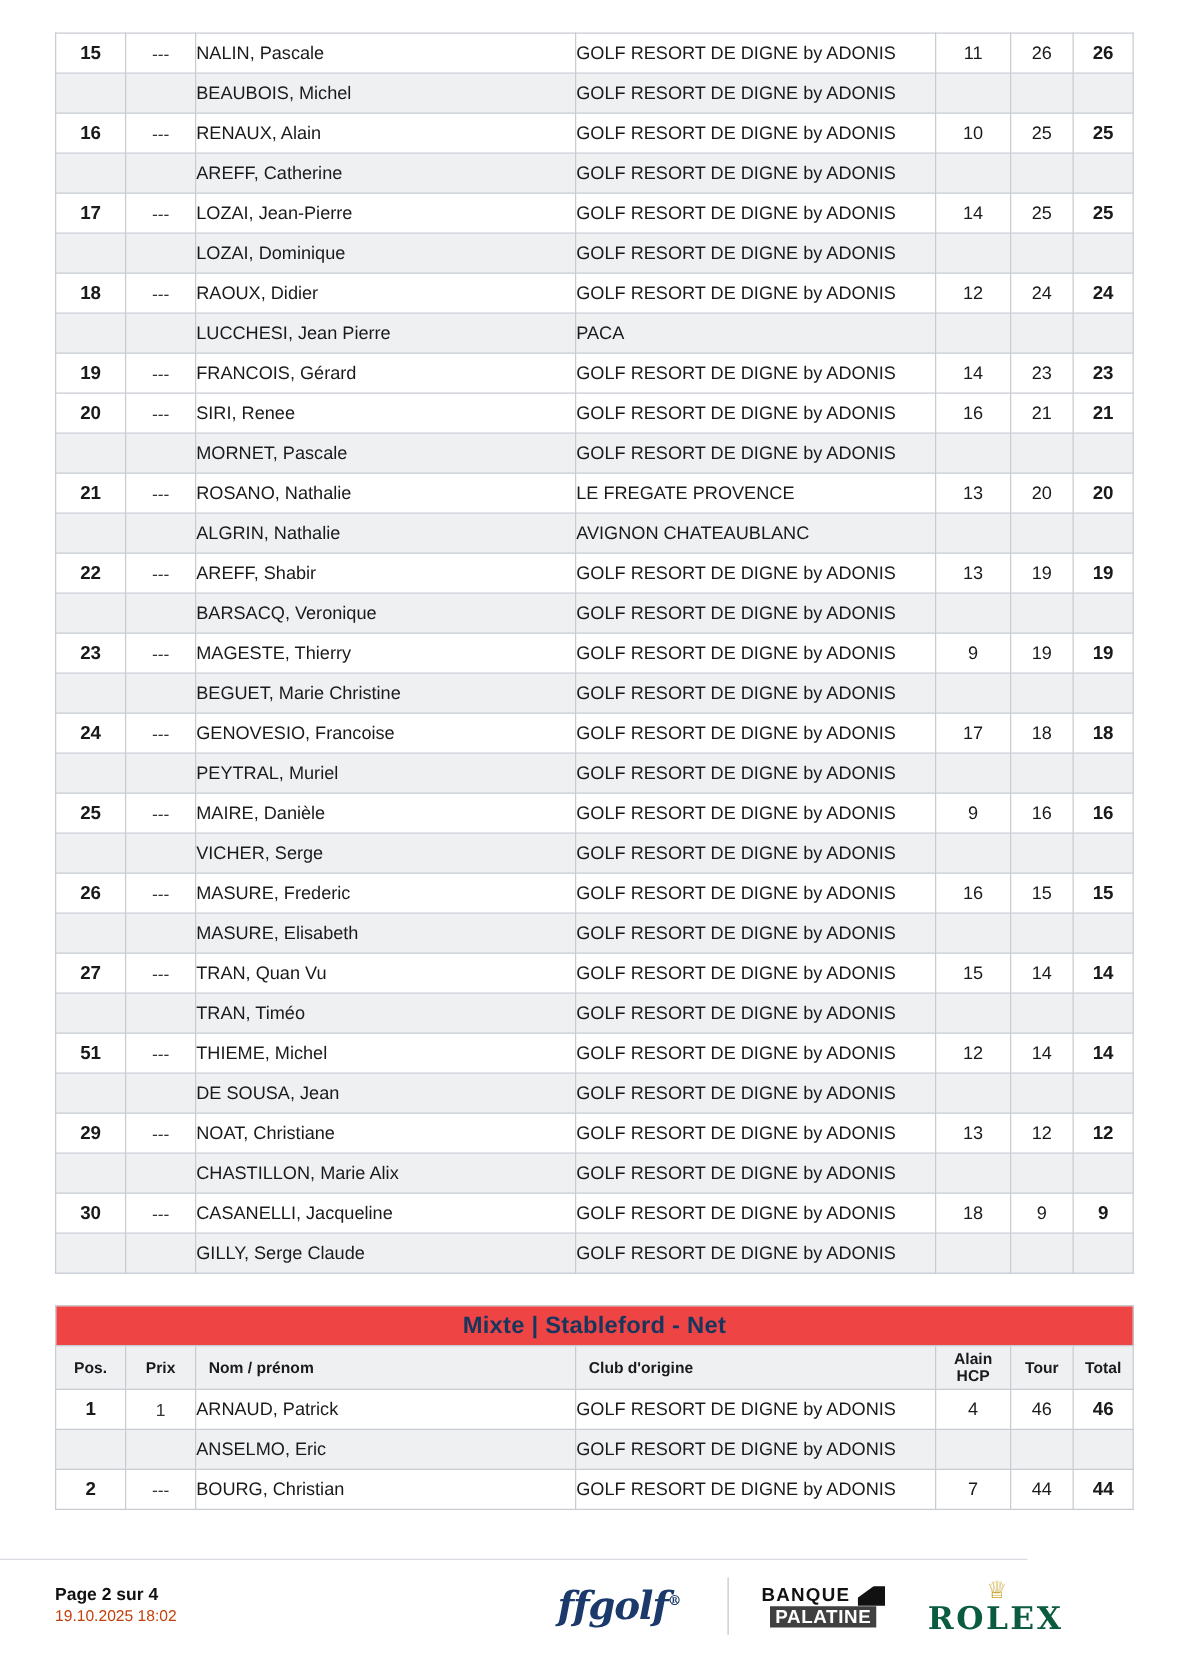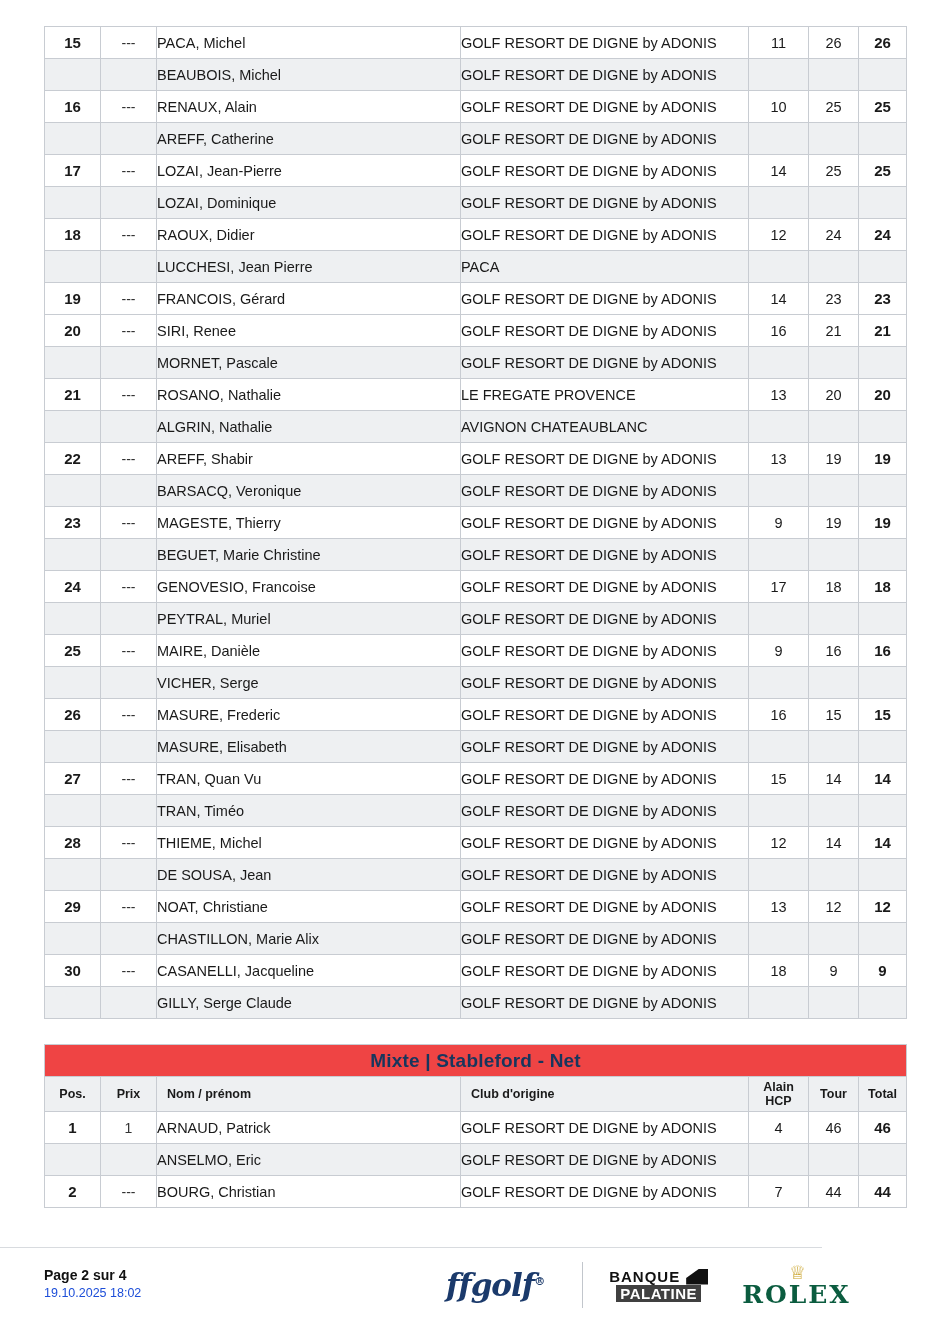--- a/index.html
+++ b/index.html
@@ -93,21 +93,21 @@
     display: flex;
     align-items: center;
   }
   .footer-left {
     position: absolute;
     left: 44px;
     top: 18px;
     line-height: 1.35;
   }
   .page-no { font-weight: bold; font-size: 14px; color: #111; }
-  .date-stamp { font-size: 12.5px; color: #1d4ed8; }
+  .date-stamp { font-size: 12.5px; color: #c2410c; }
 
   .logos {
     position: absolute;
     left: 430px;
     top: 14px;
     display: flex;
     align-items: center;
     gap: 0px;
   }
   .logo-ffgolf {
@@ -193,21 +193,21 @@
         <col class="c-name">
         <col class="c-club">
       <col class="c-hcp">
         <col class="c-tour">
         <col class="c-total">
     </colgroup>
     <tbody id="top-body">
         <tr class="plain">
           <td class="cell pos">15</td>
           <td class="cell prix">---</td>
-          <td class="cell name">PACA, Michel</td>
+          <td class="cell name">NALIN, Pascale</td>
           <td class="cell club">GOLF RESORT DE DIGNE by ADONIS</td>
           <td class="cell num">11</td>
           <td class="cell num">26</td>
           <td class="cell total">26</td>
         </tr>
         <tr class="shade">
           <td class="cell pos"></td>
           <td class="cell prix"></td>
           <td class="cell name">BEAUBOIS, Michel</td>
           <td class="cell club">GOLF RESORT DE DIGNE by ADONIS</td>
@@ -416,21 +416,21 @@
         <tr class="shade">
           <td class="cell pos"></td>
           <td class="cell prix"></td>
           <td class="cell name">TRAN, Timéo</td>
           <td class="cell club">GOLF RESORT DE DIGNE by ADONIS</td>
           <td class="cell num"></td>
           <td class="cell num"></td>
           <td class="cell total"></td>
         </tr>
         <tr class="plain">
-          <td class="cell pos">28</td>
+          <td class="cell pos">51</td>
           <td class="cell prix">---</td>
           <td class="cell name">THIEME, Michel</td>
           <td class="cell club">GOLF RESORT DE DIGNE by ADONIS</td>
           <td class="cell num">12</td>
           <td class="cell num">14</td>
           <td class="cell total">14</td>
         </tr>
         <tr class="shade">
           <td class="cell pos"></td>
           <td class="cell prix"></td>

